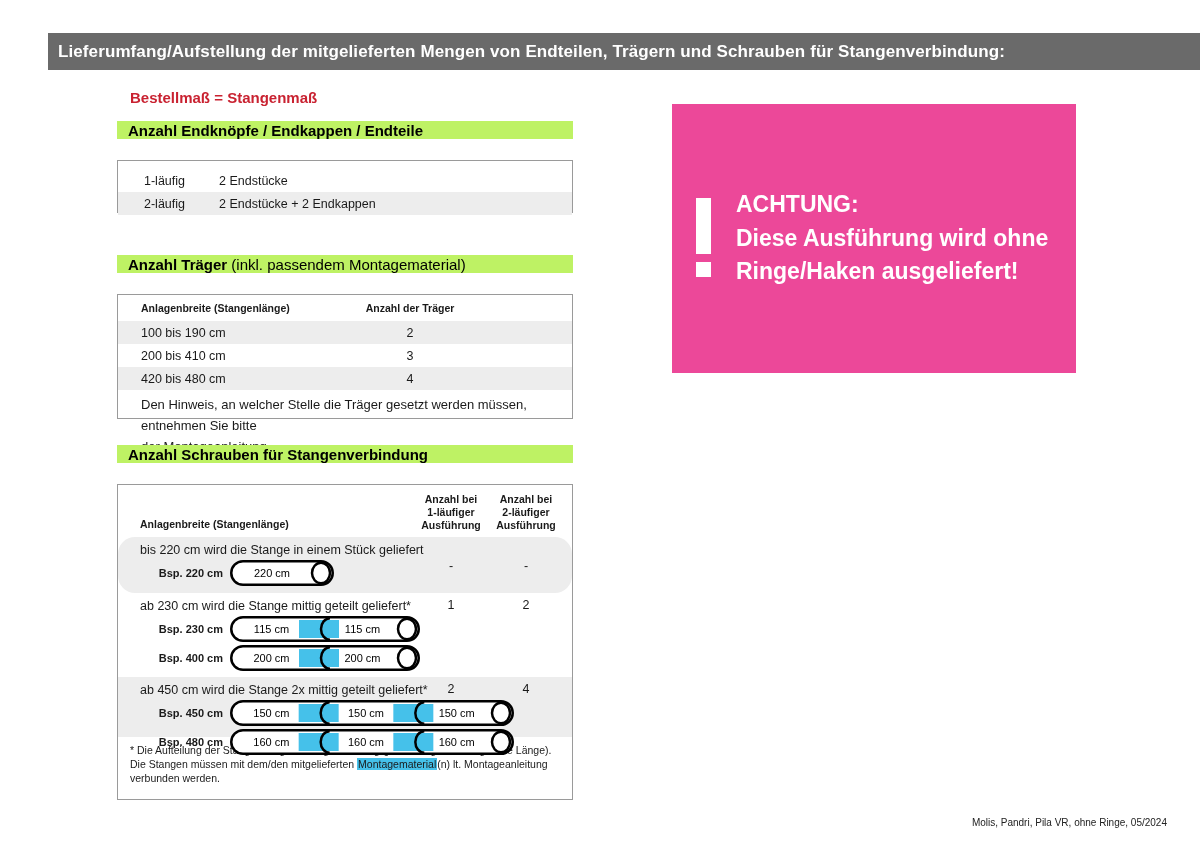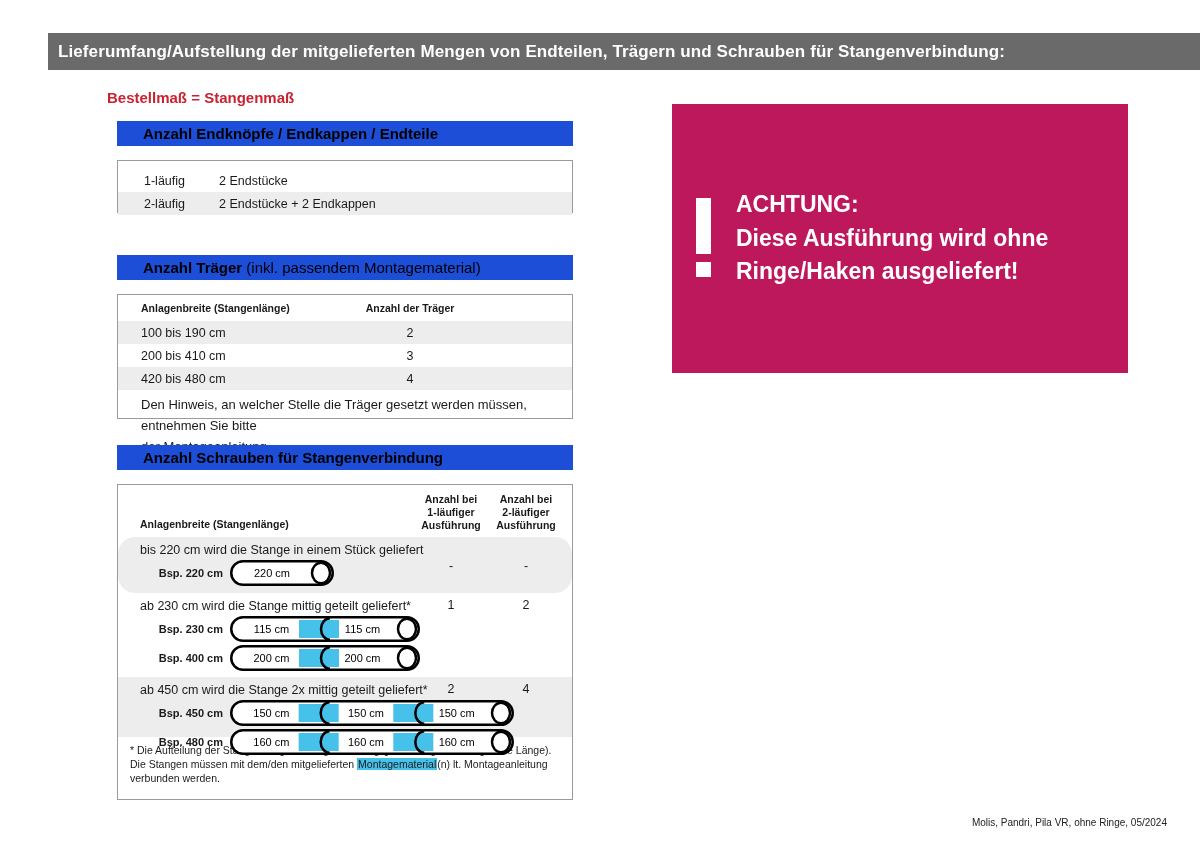--- a/index.html
+++ b/index.html
@@ -7,26 +7,26 @@
   .page {
     position:relative; width:1200px; height:849px; background:#ffffff;
     font-family:"Liberation Sans", sans-serif; color:#1a1a1a; overflow:hidden;
   }
   .topbar {
     position:absolute; left:48px; top:33px; width:1152px; height:37px;
     background:#6a6a6a; color:#fff; display:flex; align-items:center;
     padding-left:10px; font-weight:bold; font-size:17px; letter-spacing:.1px;
   }
   .subtitle {
-    position:absolute; left:107px; top:89px;
+    position:absolute; left:130px; top:89px;
     font-weight:bold; font-size:15px; color:#c92231;
   }
   .sec-header {
-    position:absolute; left:117px; width:456px; height:25px;
-    background:#1d4ed8; display:flex; align-items:center; padding-left:26px;
+    position:absolute; left:117px; width:456px; height:18px;
+    background:#bef264; display:flex; align-items:center; padding-left:11px;
     font-size:15px; color:#000;
   }
   .sec-header .b { font-weight:bold; }
   .sec-header .r { font-weight:normal; white-space:pre;text-align:right; }
   #sec1 { top:121px; } #sec2 { top:255px; } #sec3 { top:445px; }
   .box {
     position:absolute; left:117px; width:456px; background:#fff;
     border:1px solid #9a9a9a;
   }
   #table1 { top:160px; height:53px; padding-top:8px; }
@@ -51,21 +51,21 @@
   .t3-row { position:relative; }
   .t3-row.stripe { background:#ededed; }
   .t3-desc { padding:6px 0 0 22px; font-size:12.5px; }
   .t3-count { position:absolute; width:78px; text-align:center; font-size:12.5px; }
   .t3-count.c1 { left:294px; } .t3-count.c2 { left:369px; }
   .rod-line { display:flex; align-items:center; margin-top:3px; height:26px; }
   .rod-label { width:112px; padding-right:7px; text-align:right; font-size:11px; font-weight:bold; }
   .t3-foot { font-size:10.5px; line-height:14px; padding:6px 14px 0 12px; }
   .hl { background:#45c1ea; padding:0 1px; }
 
-  .notice { position:absolute; left:672px; top:104px; width:456px; height:269px; background:#be185d; }
+  .notice { position:absolute; left:672px; top:104px; width:404px; height:269px; background:#ec4899; }
   .excl-bar { position:absolute; left:24px; top:94px; width:15px; height:56px; background:#fff; }
   .excl-dot { position:absolute; left:24px; top:158px; width:15px; height:15px; background:#fff; }
   .notice-text {
     position:absolute; left:64px; top:84px; color:#fff; font-weight:bold;
     font-size:23px; line-height:33.5px; white-space:pre-line;
   }
   .footer { position:absolute; right:33px; top:817px; font-size:10px; color:#222; }
 </style>
 </head>
 <body>

